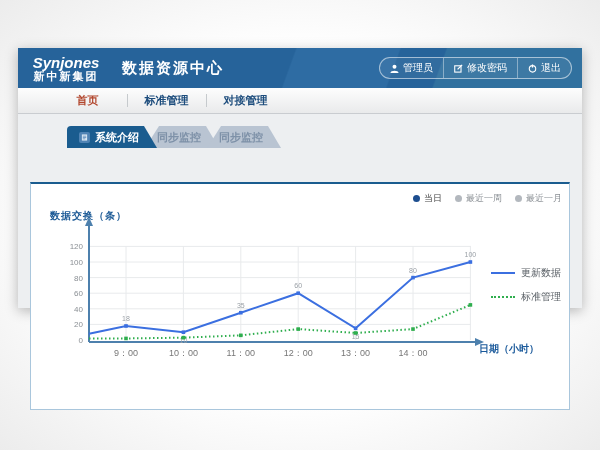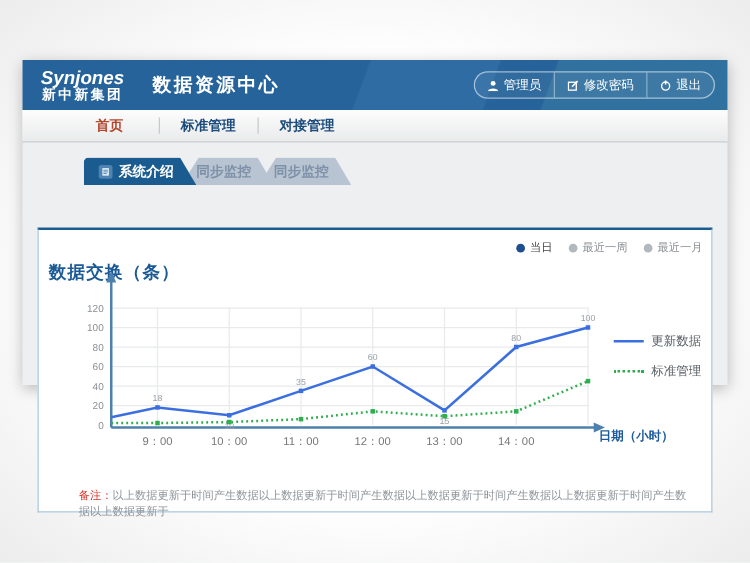--- a/index.html
+++ b/index.html
@@ -66,21 +66,21 @@
   .panel {
     position:absolute; left:12px; right:12px; top:34px; bottom:7px;
     background:#fff; border:1px solid #a9c6dc; border-top:2px solid #1a5c8f; z-index:2;margin-top:34px;
   }
   
   .radio-row { position:absolute; top:8px; left:382px; display:flex; gap:13px; font-size:9px; }
   .radio { display:flex; align-items:center; gap:4px; cursor:pointer; color:#8a8f94; }
   .radio .dot { width:7px; height:7px; border-radius:50%; background:#b3b8be; }
   .radio.selected { color:#444; }
   .radio.selected .dot { background:#1d4e8f; }
-  .ylabel { position:absolute; left:8px; top:25px; font-size:14px; font-weight:bold; color:#1c5a96; letter-spacing:1px; }
+  .ylabel { position:absolute; left:19px; top:25px; font-size:10px; font-weight:bold; color:#1c5a96; letter-spacing:1px; }
   .chart-svg { position:absolute; left:0; top:0; }
   .legend { position:absolute; left:460px; top:82px; display:flex; flex-direction:column; gap:10px; font-size:10px; color:#5a6066; }
   .legend-item { display:flex; align-items:center; gap:6px; }
   .legend-line { width:24px; height:0; border-top-width:2px; }
   .xlabel { position:absolute; left:448px; top:158px; font-size:10px; font-weight:bold; color:#1b5a9b; }
   .note { position:absolute; left:32px; right:16px; top:206px; font-size:9px; color:#90959a; }
   .note .note-prefix { color:#d9342b; }
 </style>
 </head>
 <body>
@@ -231,19 +231,16 @@
           <span>更新数据</span>
         </div>
         <div class="legend-item">
           <span class="legend-line" id="leg1" style="border-top: 2px dotted rgb(47, 174, 78);"></span>
           <span>标准管理</span>
         </div>
       </div>
 
       <div class="xlabel">日期（小时）</div>
 
-      <div class="note">
-        <span class="note-prefix">备注</span><span class="note-prefix">：</span><span>以上数据更新于时间产生数据以上数据更新于时间产生数据以上数据更新于时间产生数据以上数据更新于时间产生数据以上数据更新于</span>
-      </div>
 
     </div>
   </div>
 </div>
 
 </body></html>

